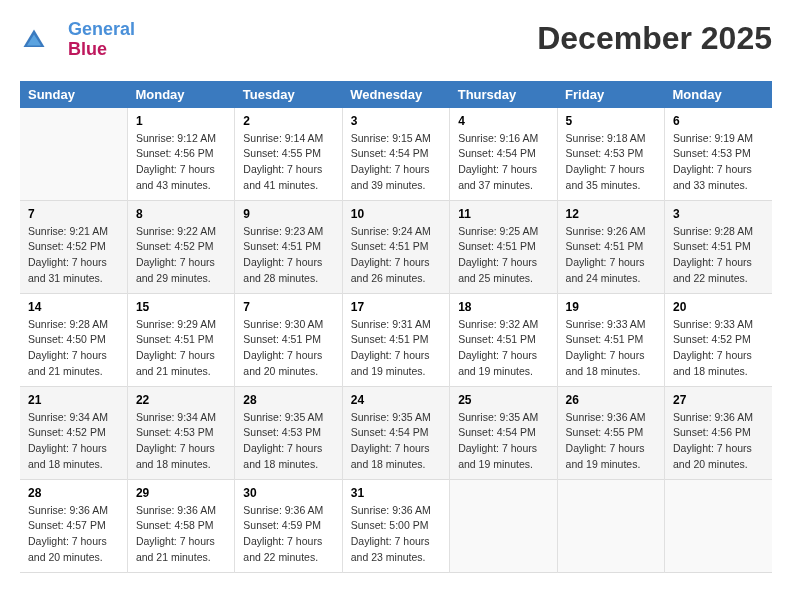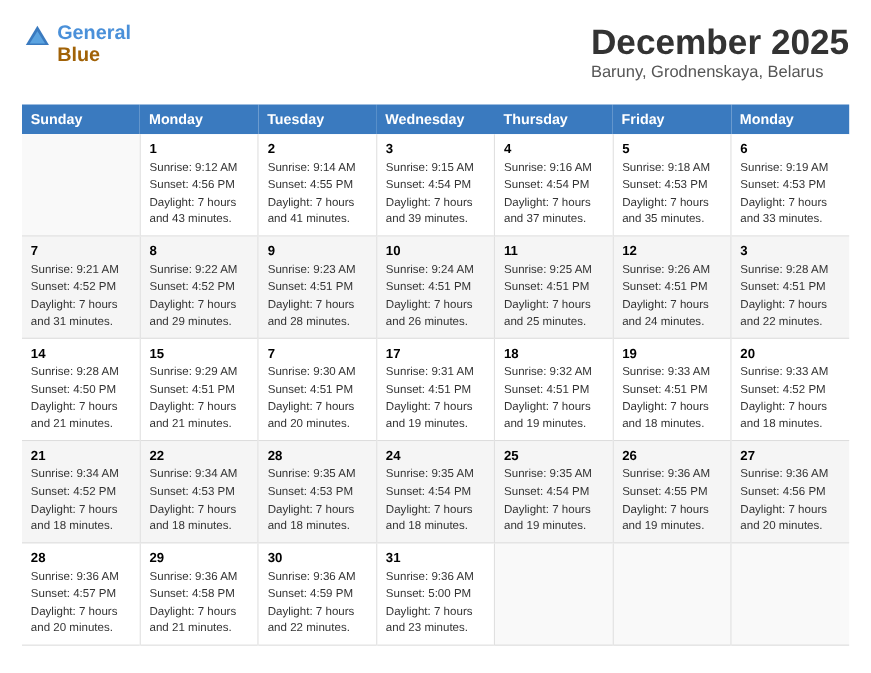--- a/index.html
+++ b/index.html
@@ -11,21 +11,22 @@
       padding: 20px;
     }
     .header {
       display: flex;
       justify-content: space-between;
       align-items: flex-start;
       margin-bottom: 10px;
     }
     .logo {
       display: flex;
-      gap: 4px;
+      align-items: center;
+      gap: 20px;
     }
     .logo-text {
       font-size: 18px;
       font-weight: bold;
       color: #333;
       line-height: 1.1;
     }
     .logo-text span {
       color: #4a90d9;
     }
@@ -99,26 +100,25 @@
 <body>
 
 <div class="header">
   <div class="logo">
     <svg class="logo-icon" viewBox="0 0 40 40">
       <polygon points="20,5 35,30 5,30" fill="#3a7abf"></polygon>
       <polygon points="20,12 30,28 10,28" fill="#5ba3e0"></polygon>
     </svg>
     <div class="logo-text">
       <div><span>General</span></div>
-      <div style="color:#a16207;">Blue</div>
+      <div style="color:#be185d;">Blue</div>
     </div>
   </div>
   <div class="title-block">
     <div class="month-year">December 2025</div>
-    <div class="location">Baruny, Grodnenskaya, Belarus</div>
   </div>
 </div>
 
 <table>
   <thead>
     <tr>
     <th>Sunday</th>
         <th>Monday</th>
         <th>Tuesday</th>
         <th>Wednesday</th>

